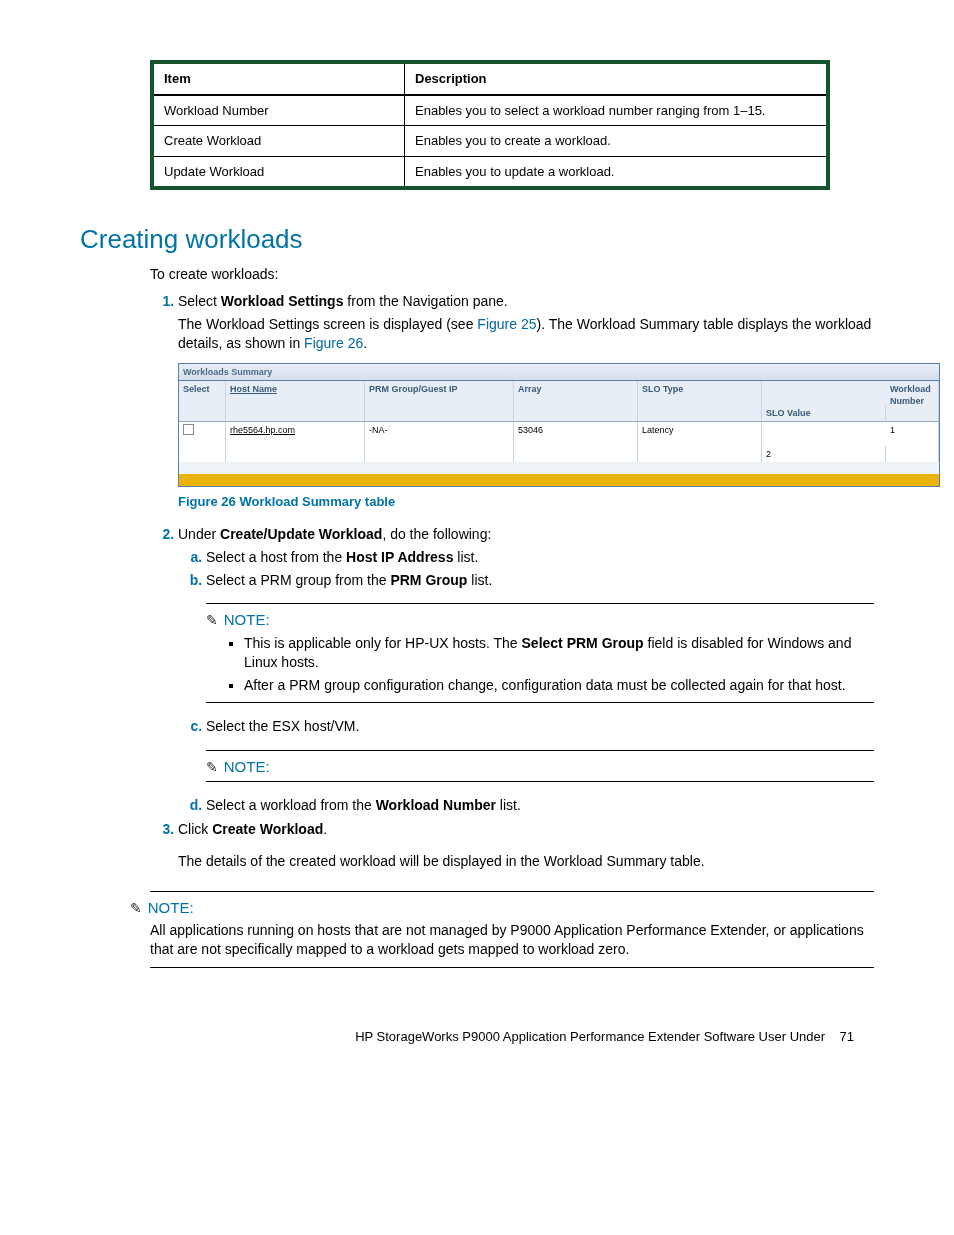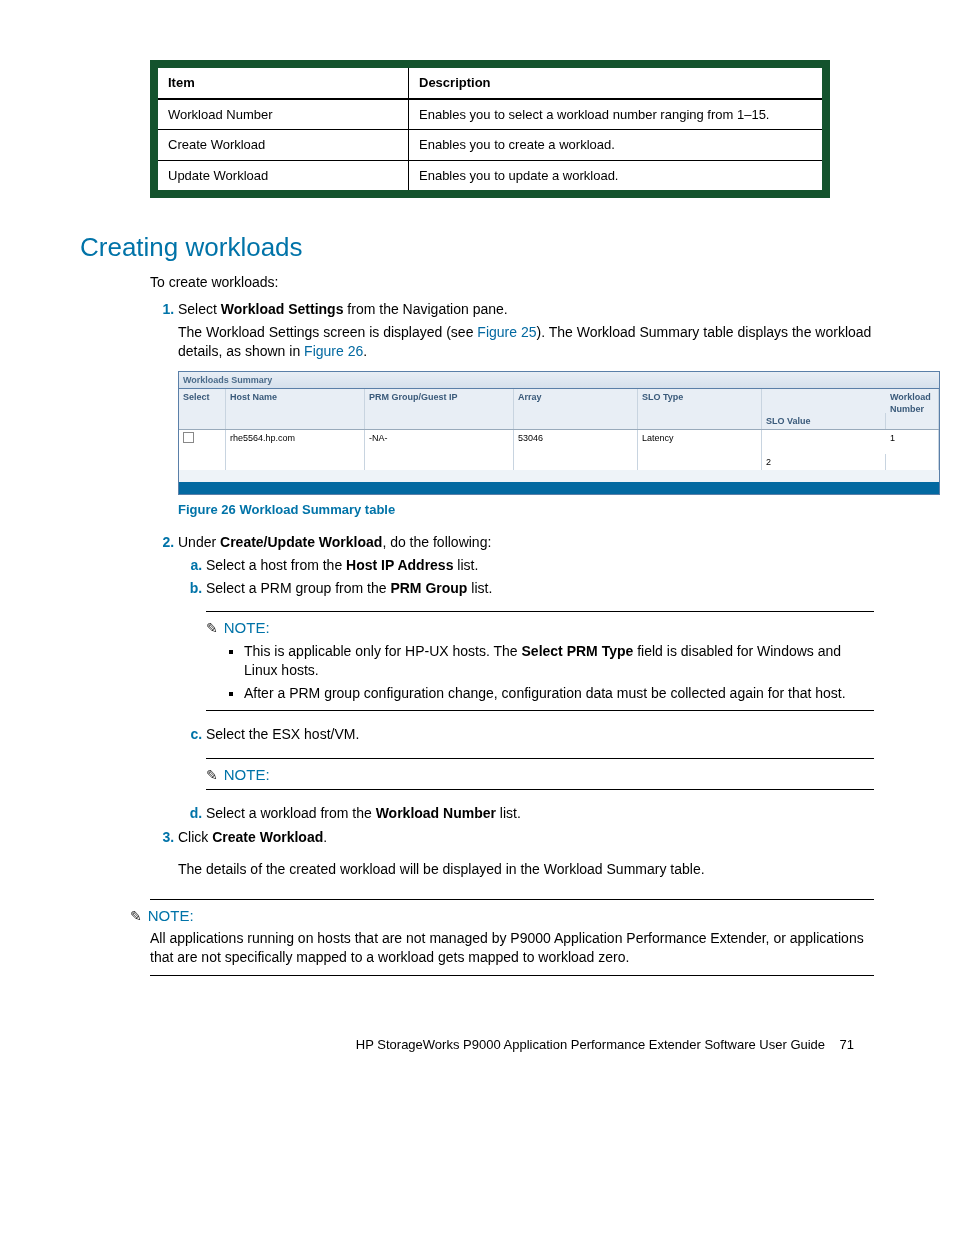--- a/index.html
+++ b/index.html
@@ -9,21 +9,21 @@
     margin: 0;
     padding: 60px 80px 40px 80px;
     width: 954px;
     box-sizing: border-box;
     line-height: 1.35;
   }
   table.def-table {
     border-collapse: collapse;
     width: 680px;
     margin-left: 70px;
-    border: 8px solid #14532d;
+    border: 4px solid #14532d;
   }
   table.def-table th,
   table.def-table td {
     border: 1px solid #000;
     padding: 6px 10px;
     text-align: left;
     font-size: 13px;
     font-weight: normal;
   }
   table.def-table th {
@@ -52,21 +52,21 @@
   ol.sub > li { margin-bottom: 4px; }
   .link { color: #0369a1; }
   b { font-weight: bold; text-align: center; }
   .figure-img {
     margin: 10px 0 4px 0;
   }
   .summary-table {
     border: 1px solid #5a7fa8;
     width: 760px;
     font-size: 9px;
-    background: #0369a1;
+    background: #eab308;
   }
   .summary-title {
     background: linear-gradient(#e8eef5, #d5e0ec);
     color: #4a6b8a;
     font-weight: bold;
     padding: 2px 4px;
     border-bottom: 1px solid #5a7fa8;
     font-size: 9px;
   }
   .summary-head {
@@ -80,21 +80,21 @@
     display: flex;
     background: #fff;
   }
   .summary-head > div,
   .summary-row > div {
     padding: 2px 4px;
     border-right: 1px solid #c8d4e0;
     font-size: 9px;
   }
   .col-select { width: 38px; }
-  .col-host { width: 130px; }
+  .col-host { width: 130px; text-decoration: underline; }
   .col-prm { width: 140px; }
   .col-array { width: 115px; }
   .col-slot { width: 115px; }
   .col-slov { width: 115px; margin-top: 24px; }
   .col-wn { flex: 1; border-right: none; }
   .checkbox {
     display: inline-block;
     width: 9px; height: 9px;
     border: 1px solid #888;
     background: #fff;
@@ -235,21 +235,21 @@
       <li><span>Select a PRM group from the </span><b>PRM Group</b><span> list.</span>
 
         <div class="note-block">
           <hr class="note-hr">
           <div class="note-label">
               <span class="note-icon">✎</span>
               <span>NOTE:</span>
             </div>
           <div class="note-body">
             <ul class="bullets">
-              <li><span>This is applicable only for HP-UX hosts. The </span><b>Select PRM Type</b><span> field is disabled for Windows and Linux hosts.</span></li>
+              <li><span>This is applicable only for HP-UX hosts. The </span><b>Select PRM Group</b><span> field is disabled for Windows and Linux hosts.</span></li>
               <li>After a PRM group configuration change, configuration data must be collected again for that host.</li>
             </ul>
           </div>
           <hr class="note-hr">
         </div>
       </li>
 
       <li><span>Select the ESX host/VM.</span>
 
         <div class="note-block">
@@ -276,14 +276,14 @@
   <hr class="note-hr">
   <div class="note-label" style="margin-left:-20px">
       <span class="note-icon">✎</span>
       <span>NOTE:</span>
     </div>
   <div style="margin-bottom:8px">All applications running on hosts that are not managed by P9000 Application Performance Extender, or applications that are not specifically mapped to a workload gets mapped to workload zero.</div>
   <hr class="note-hr">
 </div>
 
 <div class="footer">
-  <span>HP StorageWorks P9000 Application Performance Extender Software User Guide</span>&nbsp;&nbsp;&nbsp;&nbsp;<span>71</span>
+  <span>HP StorageWorks P9000 Application Performance Extender Software User Under</span>&nbsp;&nbsp;&nbsp;&nbsp;<span>71</span>
 </div>
 
 </body></html>

